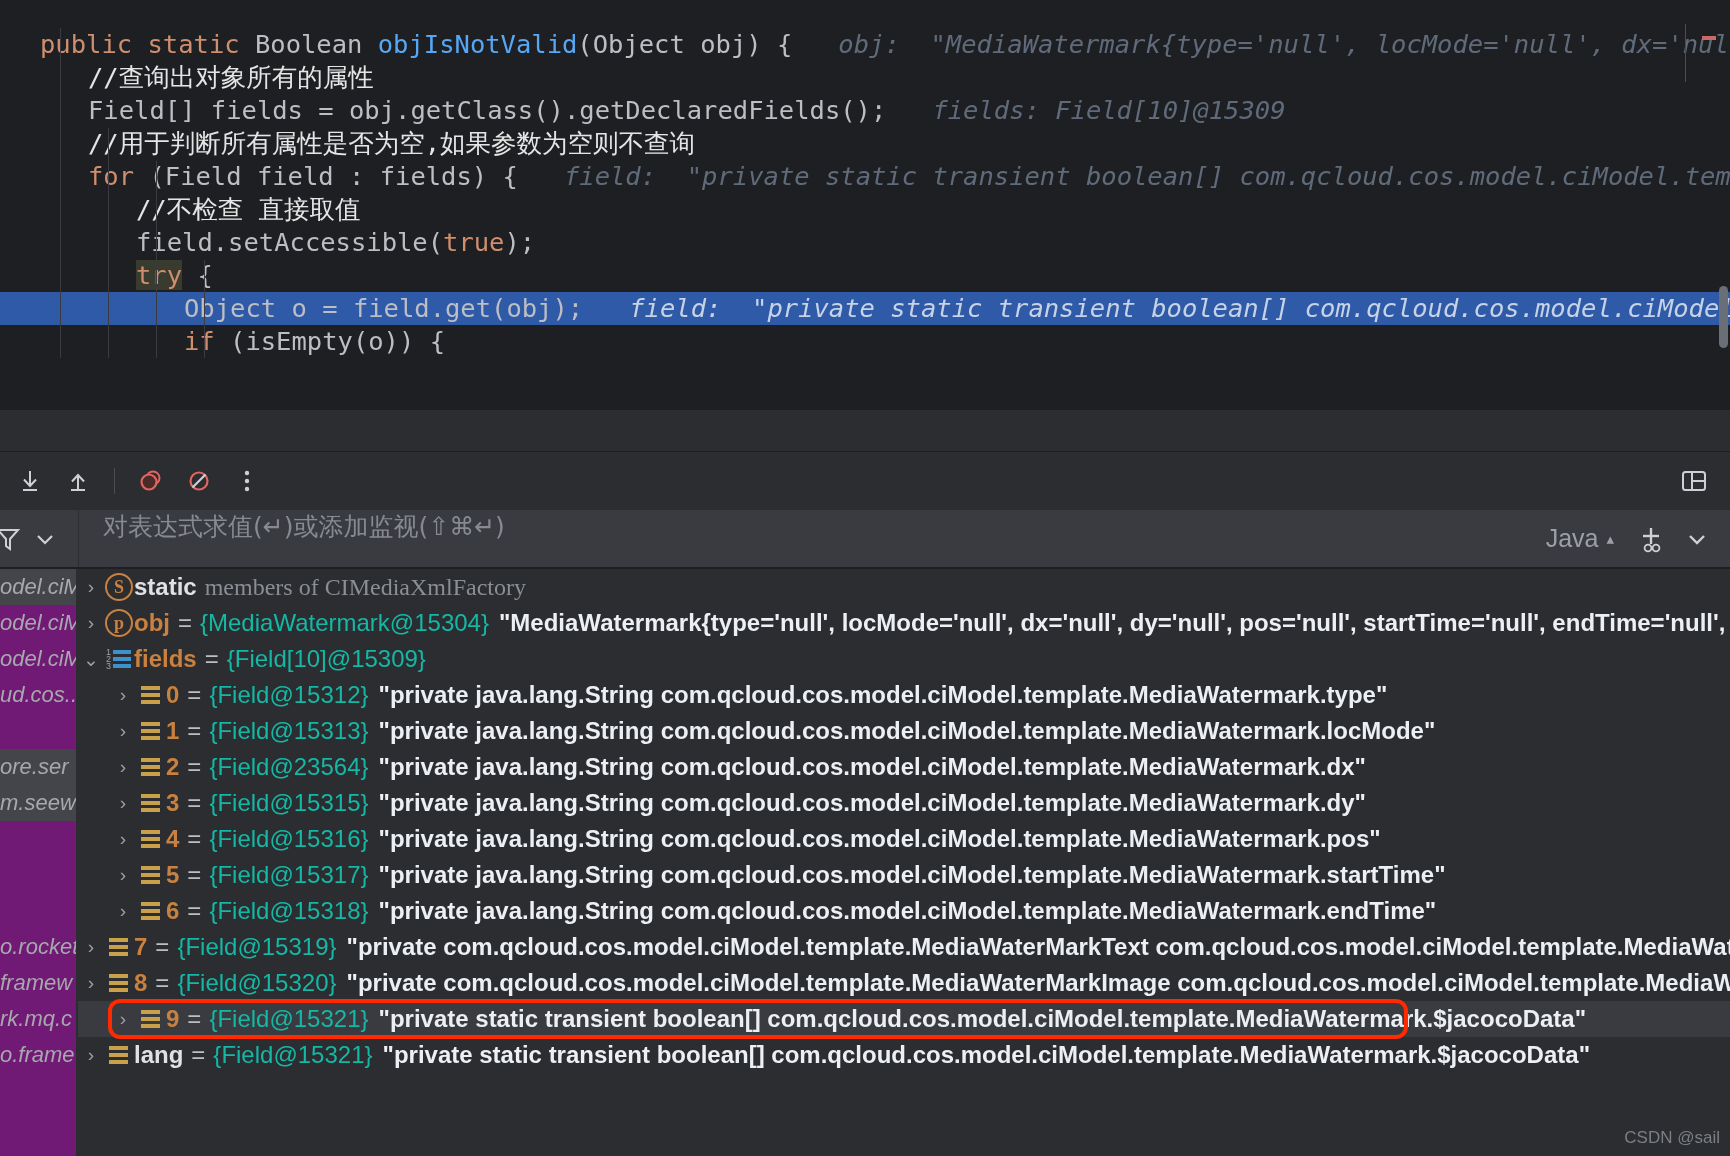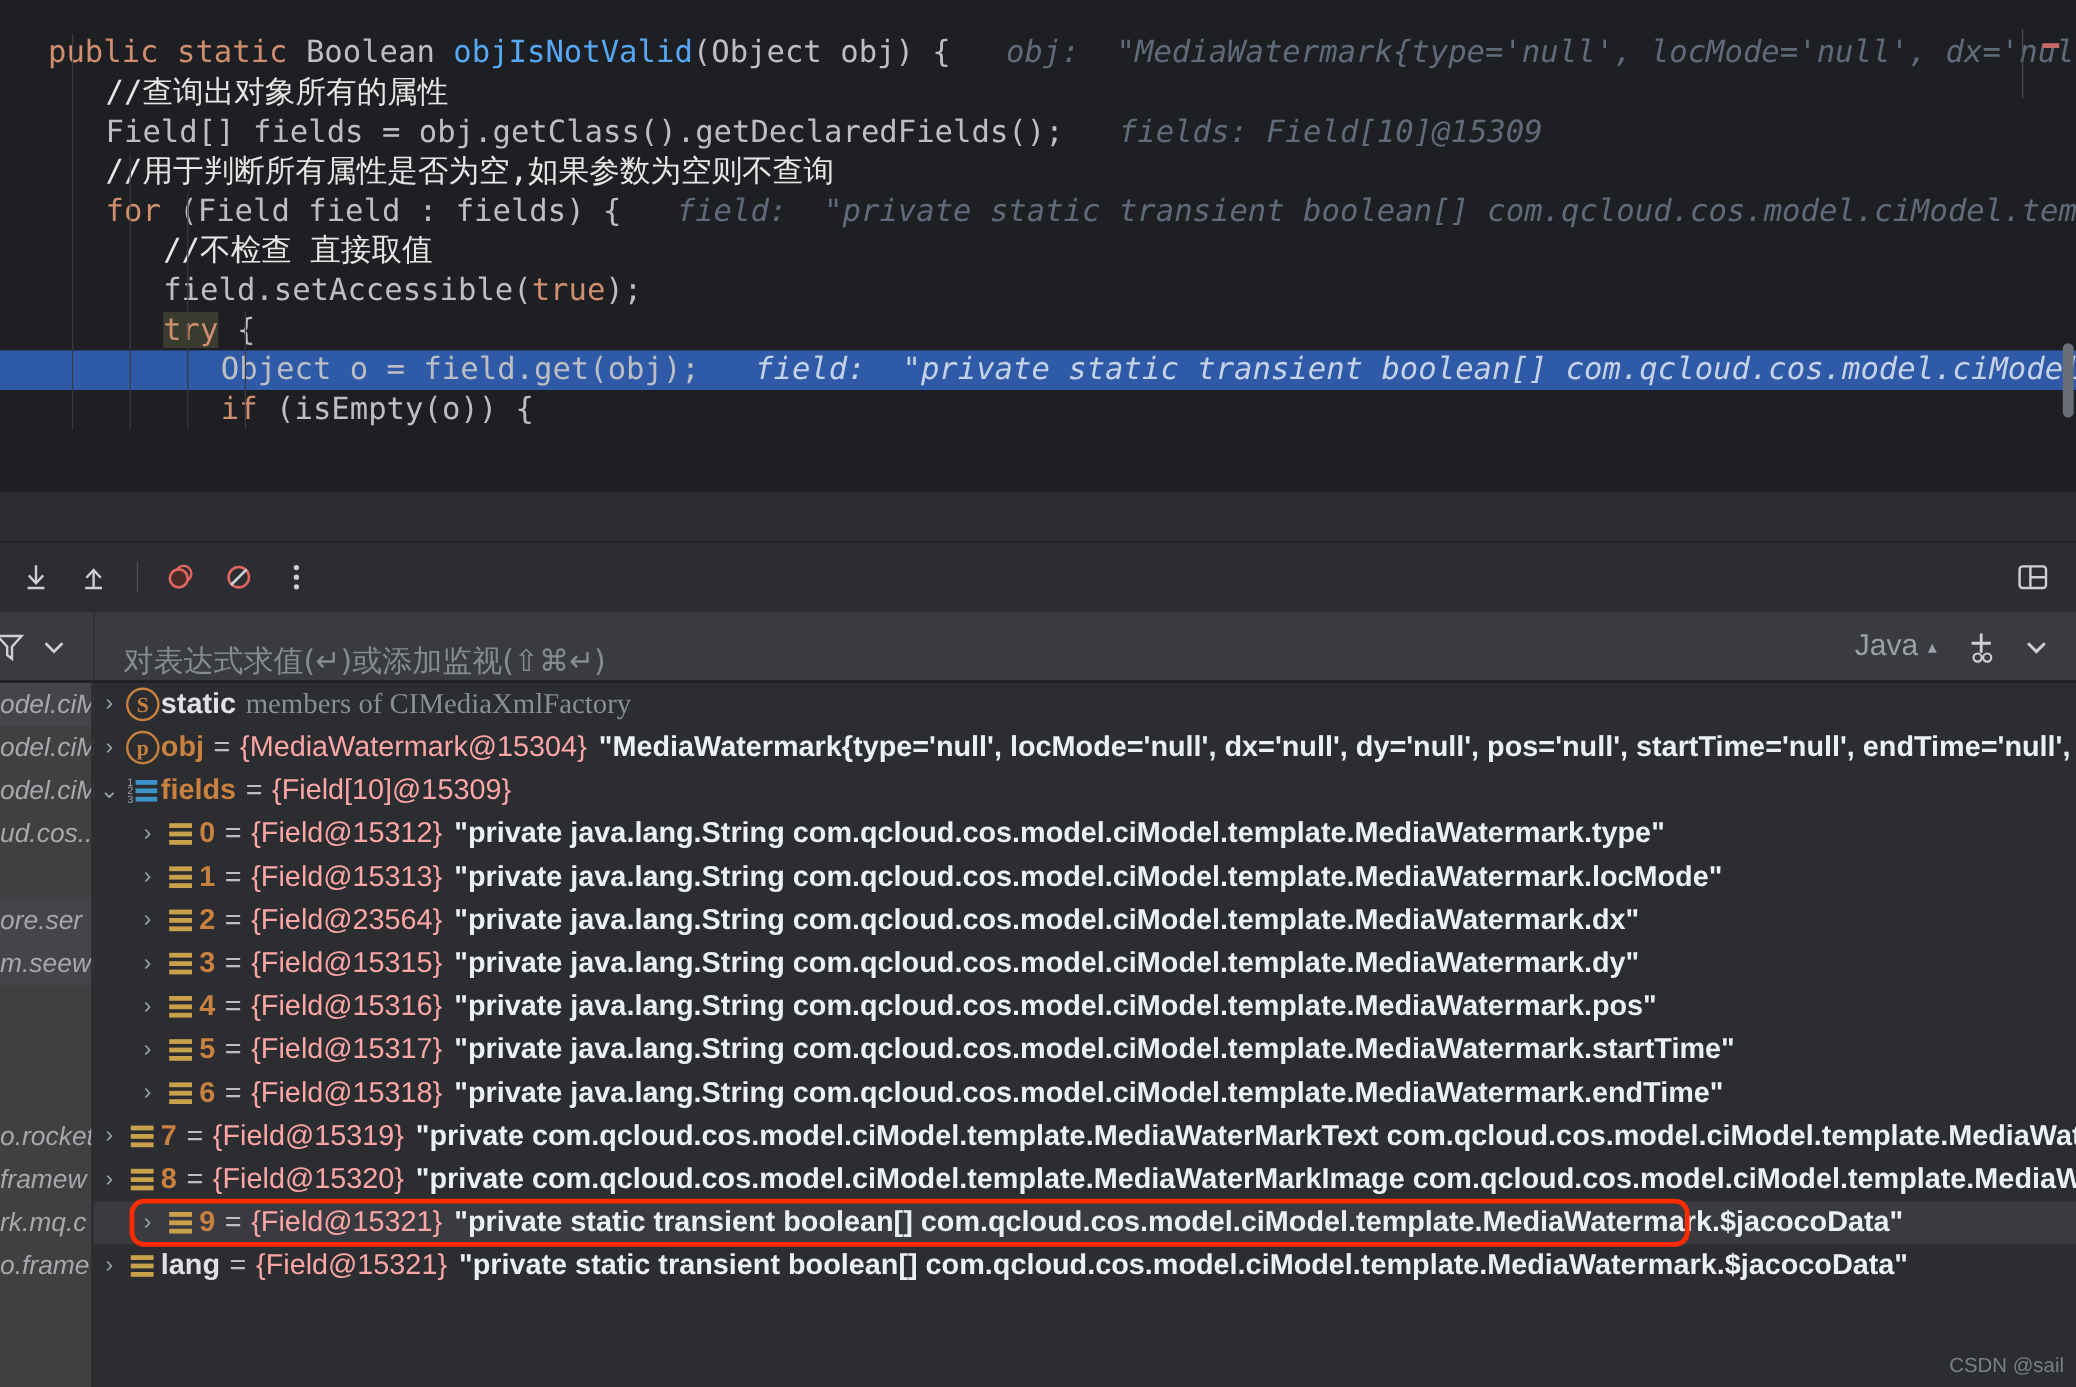--- a/index.html
+++ b/index.html
@@ -64,38 +64,38 @@
     position: absolute; left: 0; top: 510px; width: 1730px; height: 57px;
     background: #393b40;
     display: flex; align-items: center;
   }
   .eval-left {
     width: 78px; height: 57px; display: flex; align-items: center; gap: 6px;
     padding-left: 2px; flex: 0 0 78px;
   }
   .eval-divider { width: 1px; height: 57px; background: #2b2d30; }
   .eval-input {
-    flex: 1; height: 57px; display: flex; align-items: flex-end;
+    flex: 1; height: 57px; display: flex; align-items: flex-start;
     padding-left: 24px; cursor: text;
   }
   .eval-placeholder {
     color: #868a91; font-size: 25px;
     font-family: "DejaVu Sans", sans-serif;
   }
   .eval-lang {
     color: #9ba0a8; font-size: 25px; display: flex; align-items: center; gap: 8px;
     padding-right: 6px; cursor: pointer;
   }
   .eval-right { display: flex; align-items: center; gap: 14px; padding-right: 18px; }
   .evalbar-bottom { position: absolute; left: 0; top: 567px; width: 1730px; height: 2px; background: #1e1f22; }
 
   
   .frames {
     position: absolute; left: 0; top: 569px; width: 78px; height: 587px;
-    background: #404040; overflow: hidden;
+    background: #701a75; overflow: hidden;
   }
   .frame-row {
     height: 36px; line-height: 36px; font-size: 22px; font-style: italic;
     color: #a6a8ad; font-family: "Liberation Sans", sans-serif;
     white-space: nowrap; padding-left: 0px;
   }
   .frame-row.selhi { background: #43454a; }
   .frames-edge { position: absolute; left: 76px; top: 569px; width: 2px; height: 587px; background: #2b2d30; }
 
   
@@ -111,21 +111,21 @@
   }
   .vrow.highlighted { background: #393b40; }
   .chev {
     width: 26px; min-width: 26px; text-align: center;
     color: #9ba0a8; font-size: 19px; cursor: pointer;
   }
   .vicon { width: 30px; min-width: 30px; display: flex; align-items: center; justify-content: center; }
   .vname { color: #c9813f; font-weight: bold; margin-right: 0px; }
   .vname.plainwhite { color: #dfe1e5; font-weight: bold; }
   .veq { color: #bcbec4; margin: 0 8px; }
-  .vref { color: #fca5a5; }
+  .vref { color: #14b8a6; }
   .vval { color: #eceff4; font-weight: bold; margin-left: 10px; }
   .vstatic-label { color: #dfe1e5; font-weight: bold; }
   .vstatic-of { color: #8a8e95; margin-left: 8px; font-family: Liberation Serif, serif; }
 
   .redbox {
     position: absolute; border: 4px solid #ff2a00; border-radius: 12px;
     pointer-events: none;
   }
 
   .watermark {

